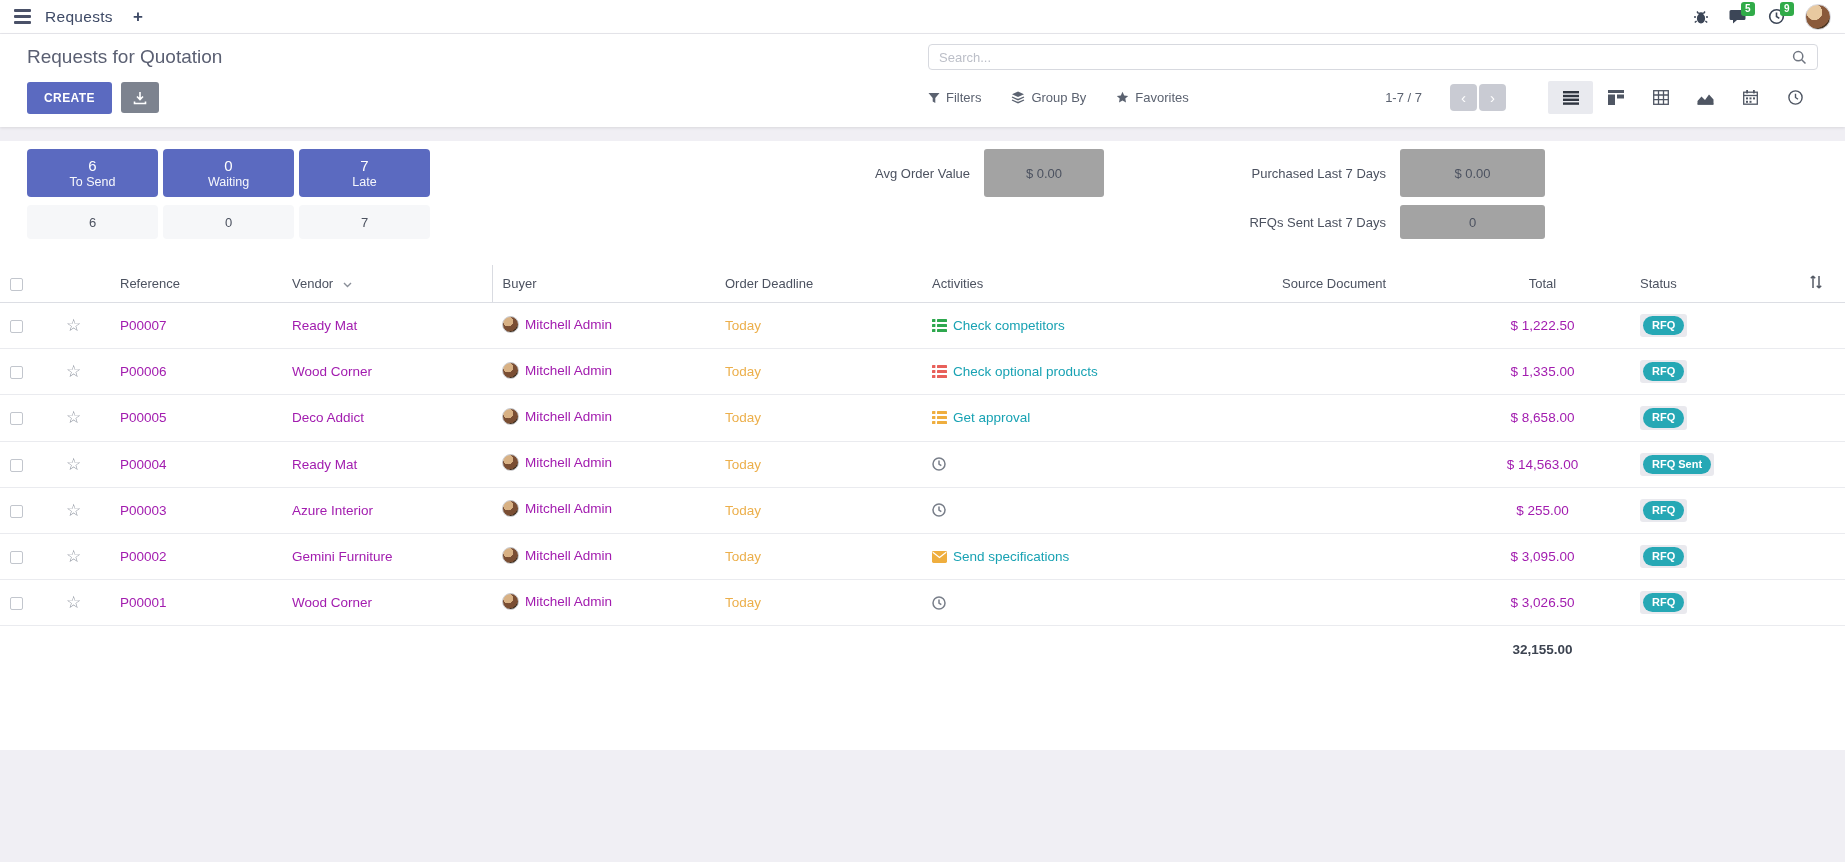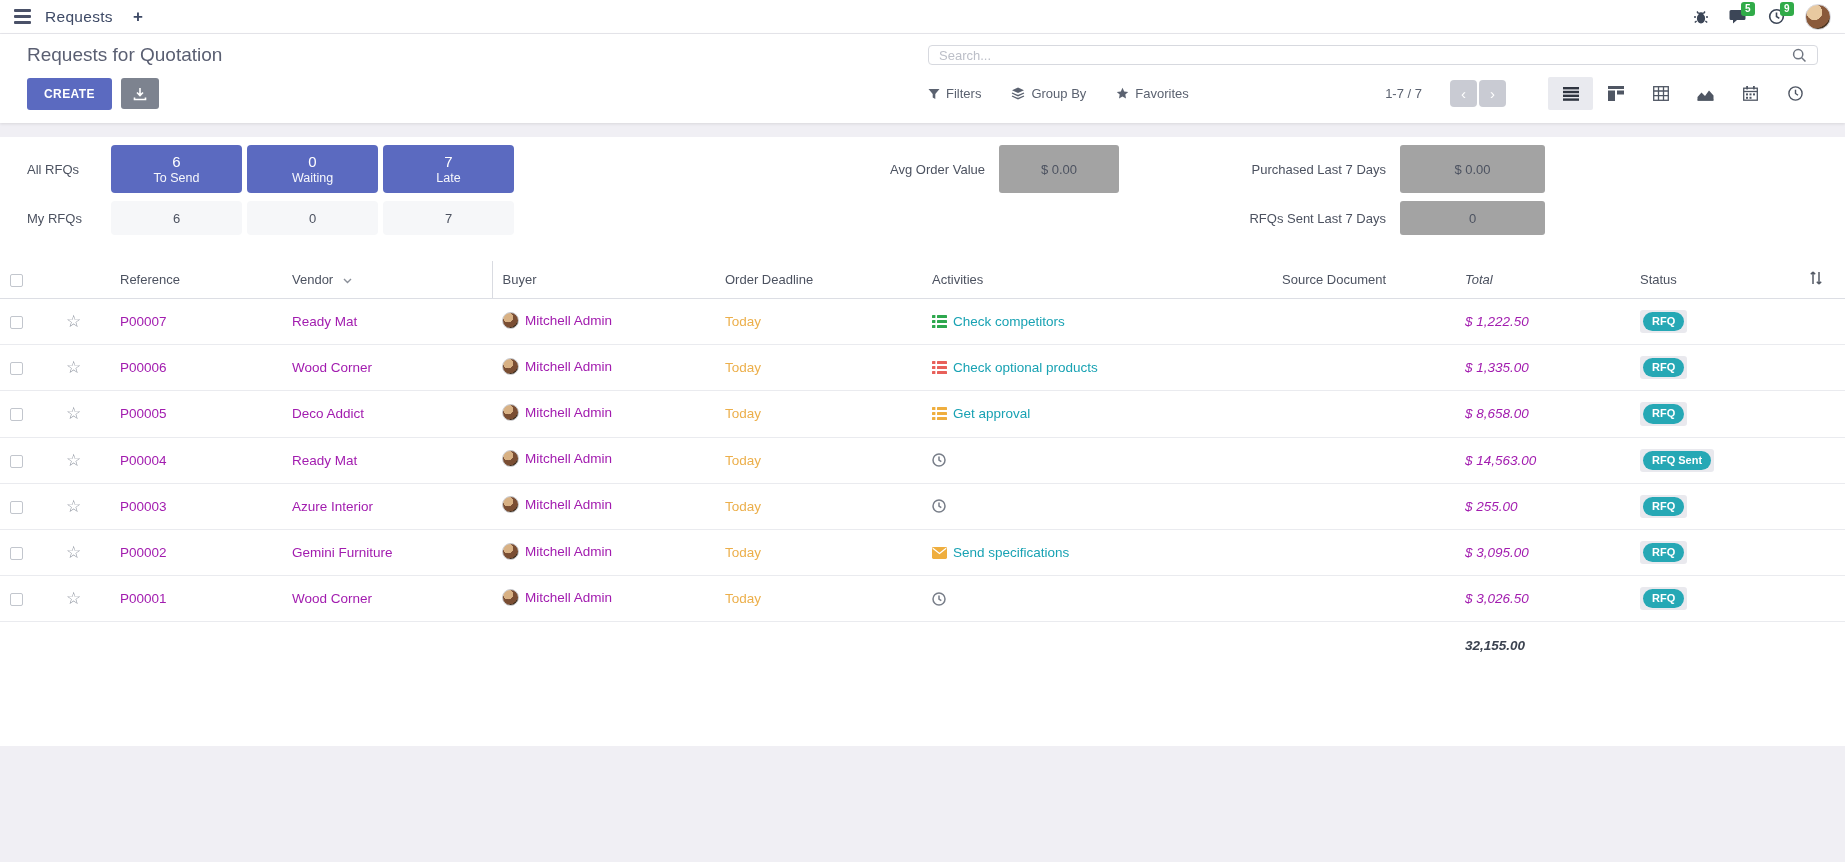--- a/index.html
+++ b/index.html
@@ -20,21 +20,21 @@
   .tb-ico { position:relative; display:inline-flex; cursor:pointer; }
   .badge { position:absolute; top:-6px; left:12px; background:#31ab49; color:#fff;
     font-size:10px; line-height:1; padding:2px 4px; border-radius:3px; font-weight:700; }
   .avatar { width:26px; height:26px; border-radius:50%;
     background:radial-gradient(circle at 35% 30%, #e8c9a0 0 34%, #8a5a3b 35% 70%, #4e3824 71%);
     border:1px solid #d8d8de; }
   
   .cp { background:#fff; padding:10px 27px 13px; box-shadow:0 1px 3px rgba(0,0,0,.10); position:relative; }
   .cp-row1 { display:flex; align-items:center; }
   .cp-title { font-size:19px; font-weight:400; color:#5a5f72; }
-  .searchbox { margin-left:auto; width:890px; height:20px; border:1px solid #d7d9df;
+  .searchbox { margin-left:auto; width:890px; height:26px; border:1px solid #d7d9df;
     border-radius:4px; display:flex; align-items:center; padding:0 10px; background:#fff; }
   .searchbox input { flex:1; border:none; outline:none; font-size:13px; color:#555;
     font-family:"Liberation Sans",sans-serif; }
   .searchbox input::placeholder { color:#bcbfc8; }
   .cp-row2 { display:flex; align-items:center; margin-top:11px; }
   .btn-create { background:#5b6ac0; color:#fff; border:none; border-radius:3px;
     font-size:12px; font-weight:600; letter-spacing:.4px; padding:9px 17px; cursor:pointer;
     font-family:"Liberation Sans",sans-serif; }
   .btn-export { background:#7d838f; border:none; border-radius:3px; width:38px; height:31px;
     margin-left:9px; display:inline-flex; align-items:center; justify-content:center; cursor:pointer; }
@@ -57,36 +57,36 @@
   .dash-labels { width:84px; display:grid; grid-template-rows:48px 34px; row-gap:8px; align-items:center; }
   .dash-label { font-size:13px; color:#4c5260; }
   .tiles { display:grid; grid-template-columns:repeat(3,131px); grid-template-rows:48px 34px;
     column-gap:5px; row-gap:8px; }
   .tile { background:#5b6ac0; color:#fff; border-radius:4px; display:flex; flex-direction:column;
     align-items:center; justify-content:center; cursor:pointer; }
   .tile .t-val { font-size:15px; line-height:1.25; }
   .tile .t-lab { font-size:12.5px; opacity:.95; }
   .tile2 { background:#f6f7f9; color:#4c5260; border-radius:4px; display:flex;
     align-items:center; justify-content:center; font-size:13px; cursor:pointer; }
-  .kpis { display:flex; gap:1px; margin-left:auto; margin-right:300px; }
+  .kpis { display:flex; gap:16px; margin-left:auto; margin-right:300px; }
   .kpi-col { display:grid; grid-template-rows:48px 34px; row-gap:8px; }
   .kpi-row { display:flex; align-items:center; }
   .kpi-lab { text-align:right; font-size:13px; color:#4c5260; padding-right:14px; }
   .kcol-a .kpi-lab { width:260px; }
   .kcol-b .kpi-lab { width:280px; }
   .kpi-val { background:#a3a3a3; border-radius:3px; display:flex; align-items:center;
     justify-content:center; font-size:13px; color:#4c5260; height:100%; }
   .kcol-a .kpi-val { width:120px; }
   .kcol-b .kpi-val { width:145px; }
   
   table.rfq { width:1845px; border-collapse:collapse; table-layout:fixed;padding-left:16px; }
   th { font-size:13px; color:#4c5260; font-weight:500; text-align:left; padding:10px 10px;
     border-bottom:1px solid #dcdee4; white-space:nowrap; }
   th.th-vendor { border-right:1px solid #d9dbe1; }
-  th.num, td.num { text-align:left;font-style:italic; }
+  th.num, td.num { text-align:center; }
   td { padding:11px 10px; border-bottom:1px solid #eaebef; font-size:13.5px; white-space:nowrap;
     overflow:hidden; vertical-align:middle; height:44px; }
   .cb { display:inline-block; width:13px; height:13px; border:1px solid #c2c6cd; border-radius:2px;
     background:#fff; vertical-align:middle; cursor:pointer; }
   .star { font-size:17px; color:#8f95a0; cursor:pointer; }
   .lnk { color:#a21caf; cursor:pointer; }
   .deadline { color:#ecaf4b; }
   .buyer-wrap { display:inline-flex; align-items:center; gap:6px; }
   .mini-avatar { width:17px; height:17px; border-radius:50%; flex:none;
     background:radial-gradient(circle at 35% 30%, #d8b184 0 34%, #7a4e33 35% 70%, #42301f 71%);
@@ -269,24 +269,20 @@
           </span>
         </button>
       </div>
     </div>
   </div>
 </section>
 
 <div class="sheet">
 
   <div class="dash">
-    <div class="dash-labels">
-      <span class="dash-label">All RFQs</span>
-      <span class="dash-label">My RFQs</span>
-    </div>
     <div class="tiles">
       <div class="tile">
         <span class="t-val">6</span>
         <span class="t-lab">To Send</span>
       </div>
       <div class="tile">
         <span class="t-val">0</span>
         <span class="t-lab">Waiting</span>
       </div>
       <div class="tile">

